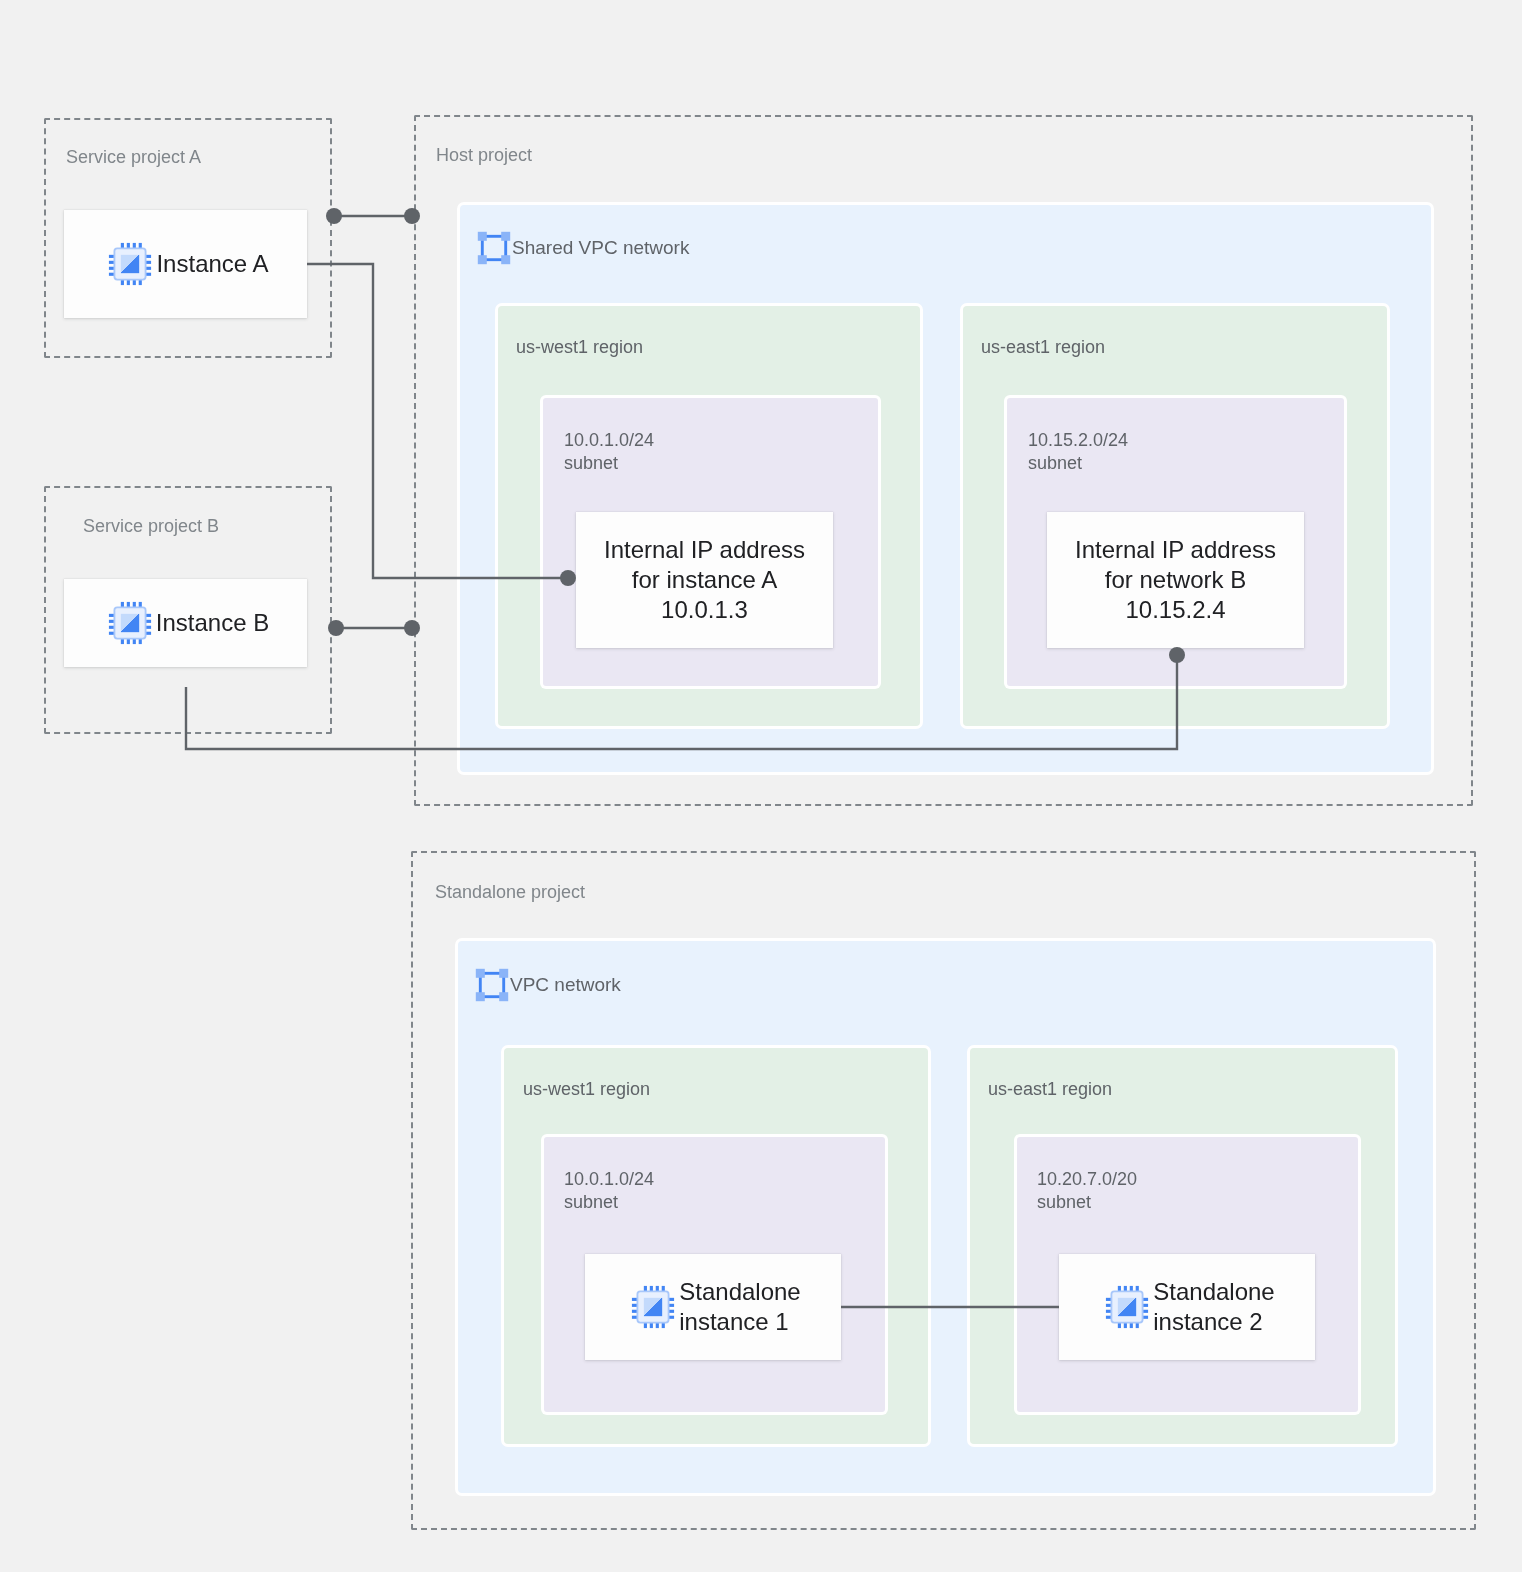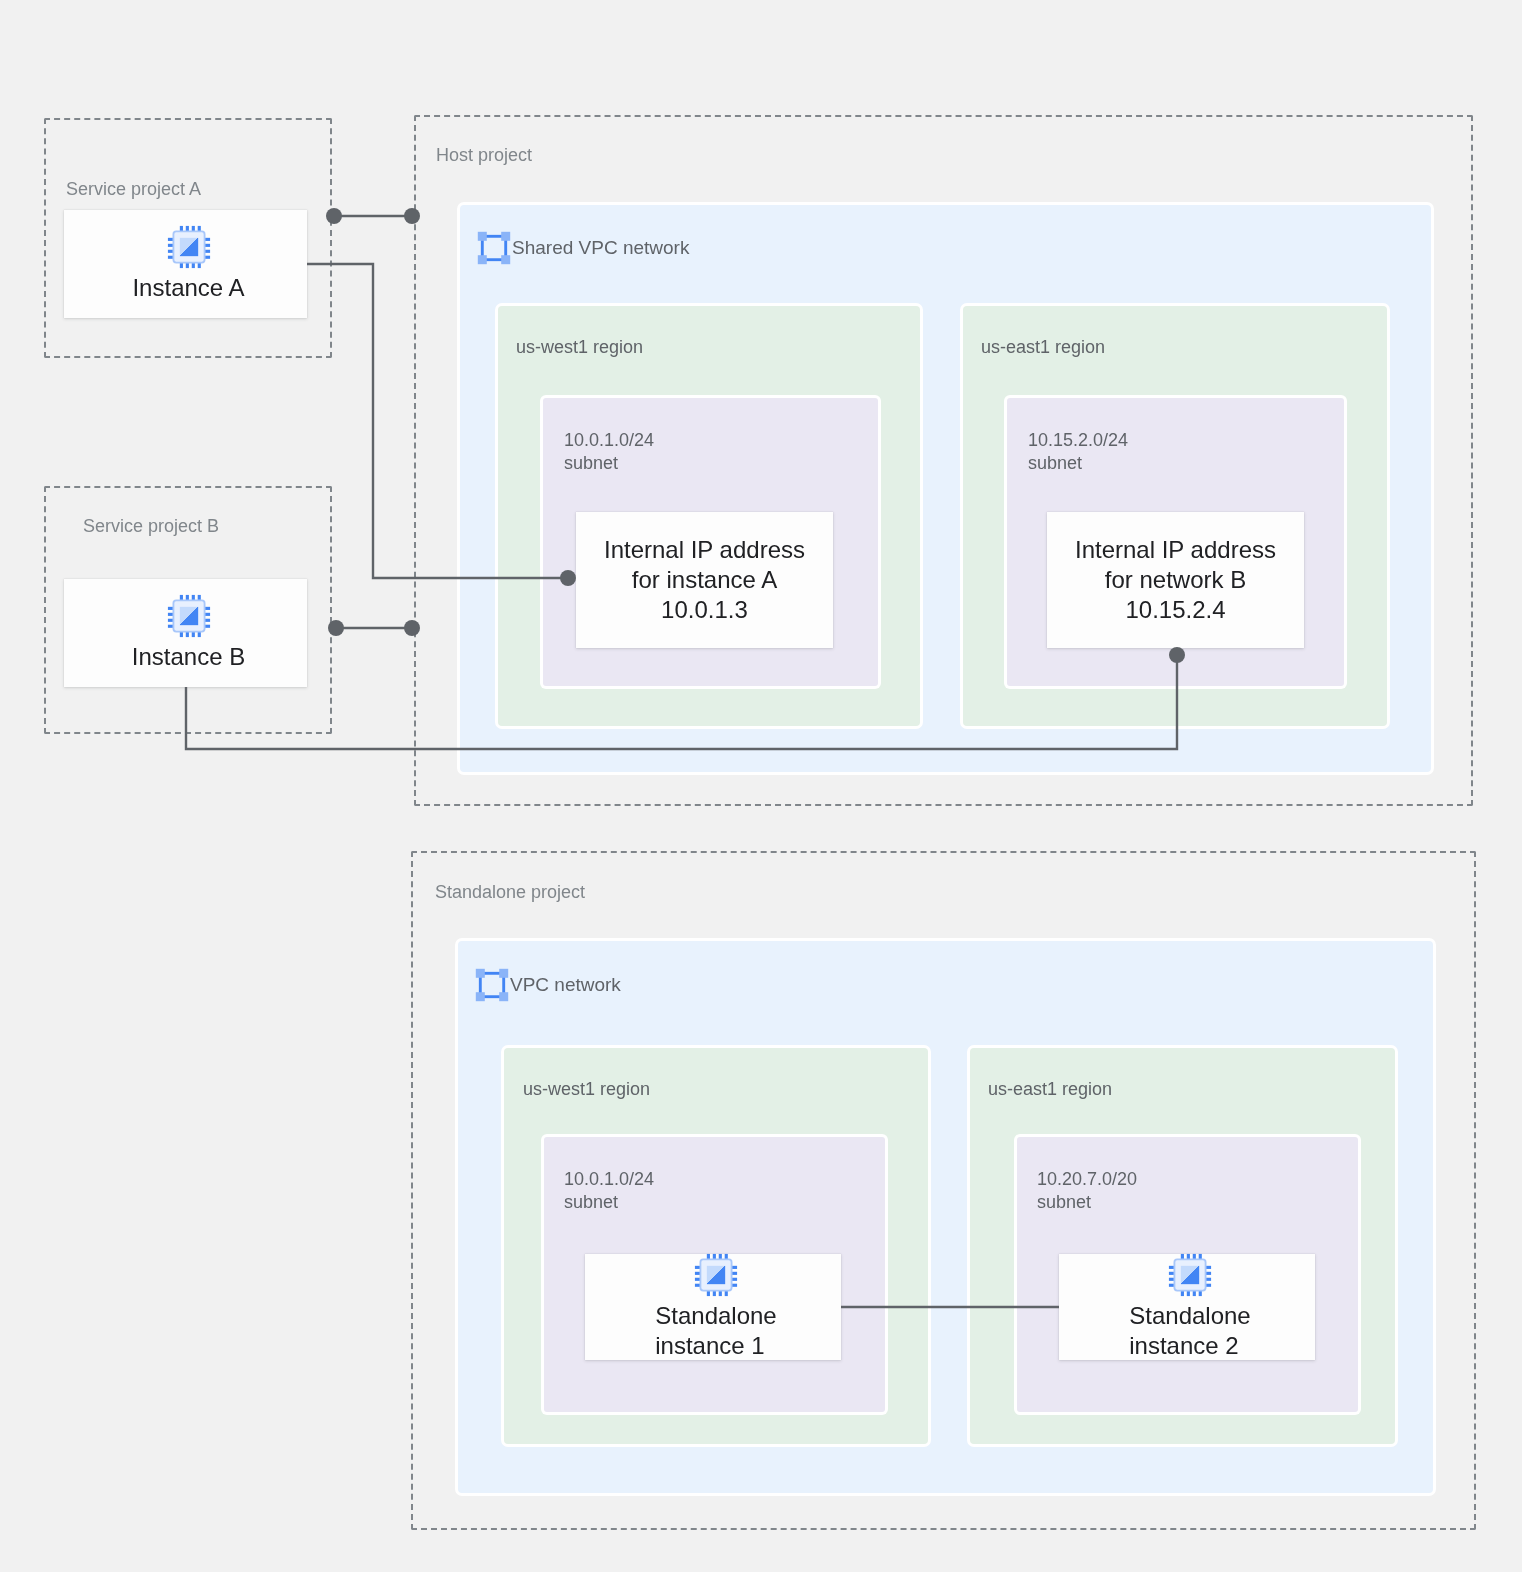--- a/index.html
+++ b/index.html
@@ -98,21 +98,20 @@
   .card {
     background: #fdfdfd;
     box-shadow: 0 1px 3px rgba(60,64,67,0.18), 0 0 1px rgba(60,64,67,0.2);
     display: flex;
     align-items: center;
     justify-content: center;
   }
   .card.instance {
     gap: 4px;
     padding-left: 6px;
-    flex-direction: column;
   }
   .instance-icon { width: 44px; height: 44px; position: relative; flex: none; display:block; }
   .instance-label {
     font-size: 24px;
     color: #202124;
     line-height: 30px;
     white-space: pre-line;
   }
   .ip-text {
     font-size: 24px;
@@ -125,21 +124,21 @@
   
   #wires { position:absolute; left:0; top:0; width:1522px; height:1572px; pointer-events:none; }
 </style>
 </head>
 <body>
 
 <div id="stage">
 
 
   <div class="abs project" style="left:44px; top:118px; width:288px; height:240px;"></div>
-  <div class="project-label" style="left:66px; top:147px;margin-top:32px;">Service project A</div>
+  <div class="project-label" style="left:66px; top:147px;">Service project A</div>
 
   <div class="abs card instance" style="left:64px; top:210px; width:243px; height:108px;">
     <svg class="instance-icon" viewBox="0 0 48 48">
       <defs>
         <linearGradient id="chipA" x1="0" y1="0" x2="1" y2="1">
           <stop offset="0%" stop-color="#c3dafc"></stop>
             <stop offset="49%" stop-color="#c3dafc"></stop>
           <stop offset="50%" stop-color="#4285f4"></stop>
             <stop offset="100%" stop-color="#4285f4"></stop>
         </linearGradient>
@@ -164,21 +163,21 @@
       </g>
       <rect x="7" y="7" width="34" height="34" rx="3" fill="#e8f0fe" stroke="#a8c7fa" stroke-width="2"></rect>
       <rect x="14" y="14" width="20" height="20" fill="url(#chipA)"></rect>
     </svg>
     <div class="instance-label">Instance A</div>
   </div>
 
   <div class="abs project" style="left:44px; top:486px; width:288px; height:248px;"></div>
   <div class="project-label" style="left:66px; top:516px;margin-left:17px;">Service project B</div>
 
-  <div class="abs card instance" style="left:64px; top:579px; width:243px; height:108px;">
+  <div class="abs card instance" style="left:64px; top:579px; width:243px; height:88px;">
     <svg class="instance-icon" viewBox="0 0 48 48">
       <defs>
         <linearGradient id="chipB" x1="0" y1="0" x2="1" y2="1">
           <stop offset="0%" stop-color="#c3dafc"></stop>
             <stop offset="49%" stop-color="#c3dafc"></stop>
           <stop offset="50%" stop-color="#4285f4"></stop>
             <stop offset="100%" stop-color="#4285f4"></stop>
         </linearGradient>
       </defs>
       <g fill="#4285f4">

